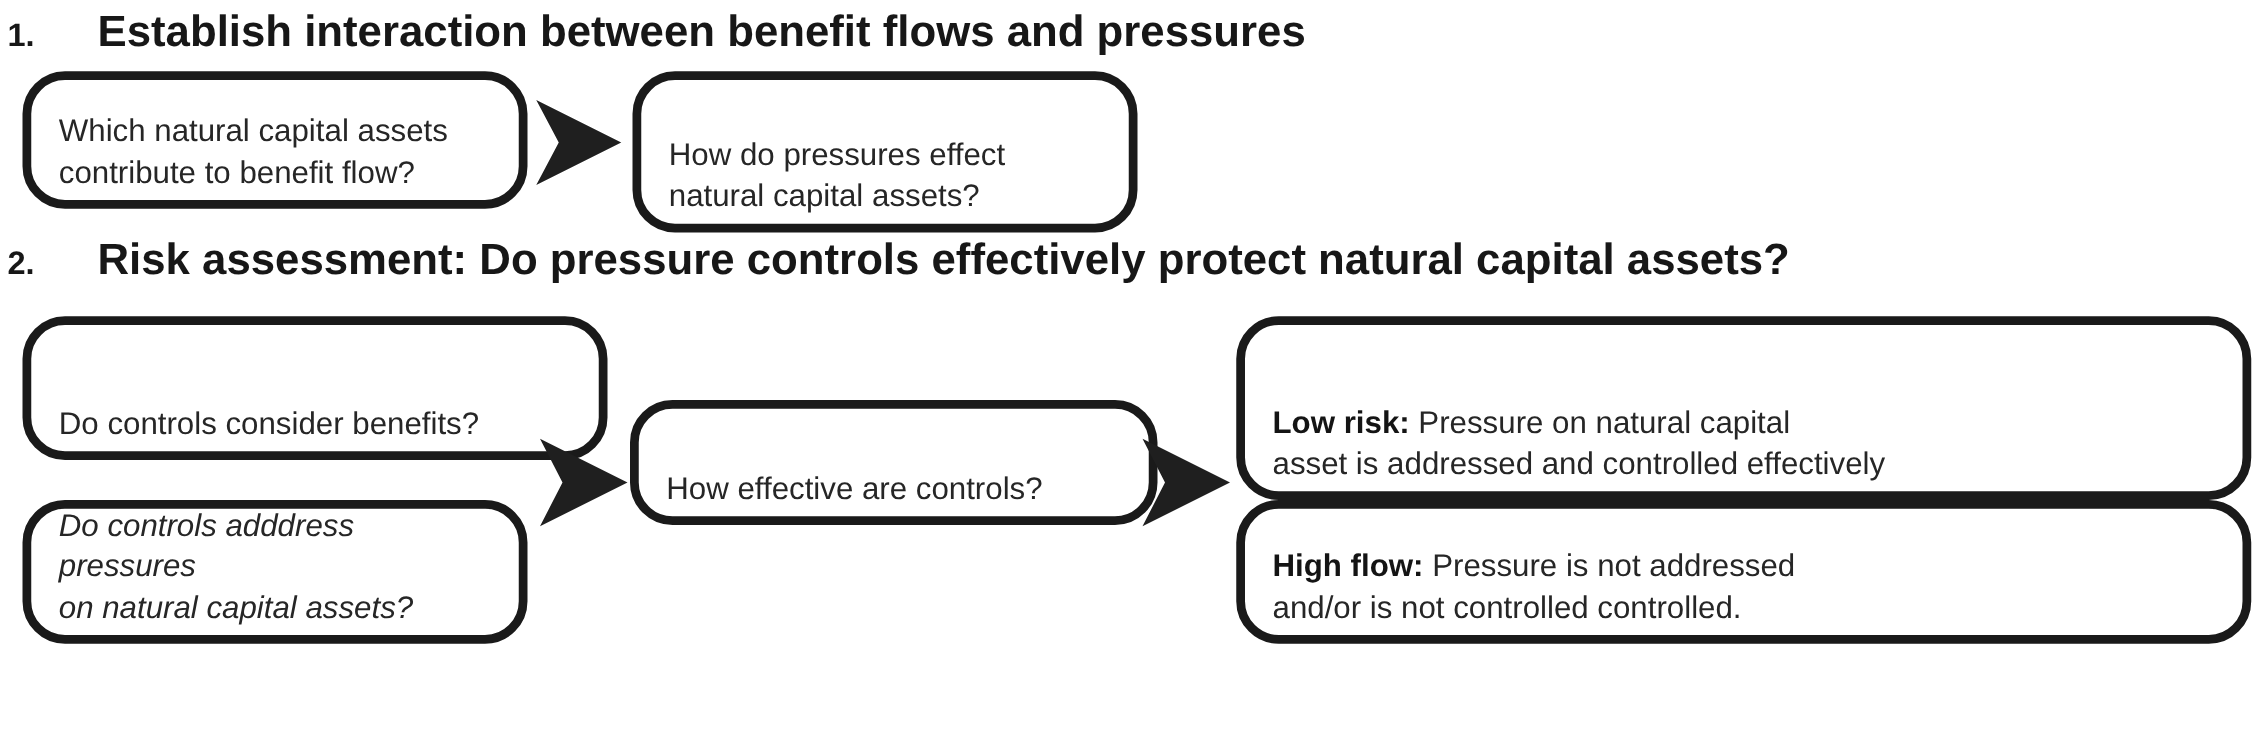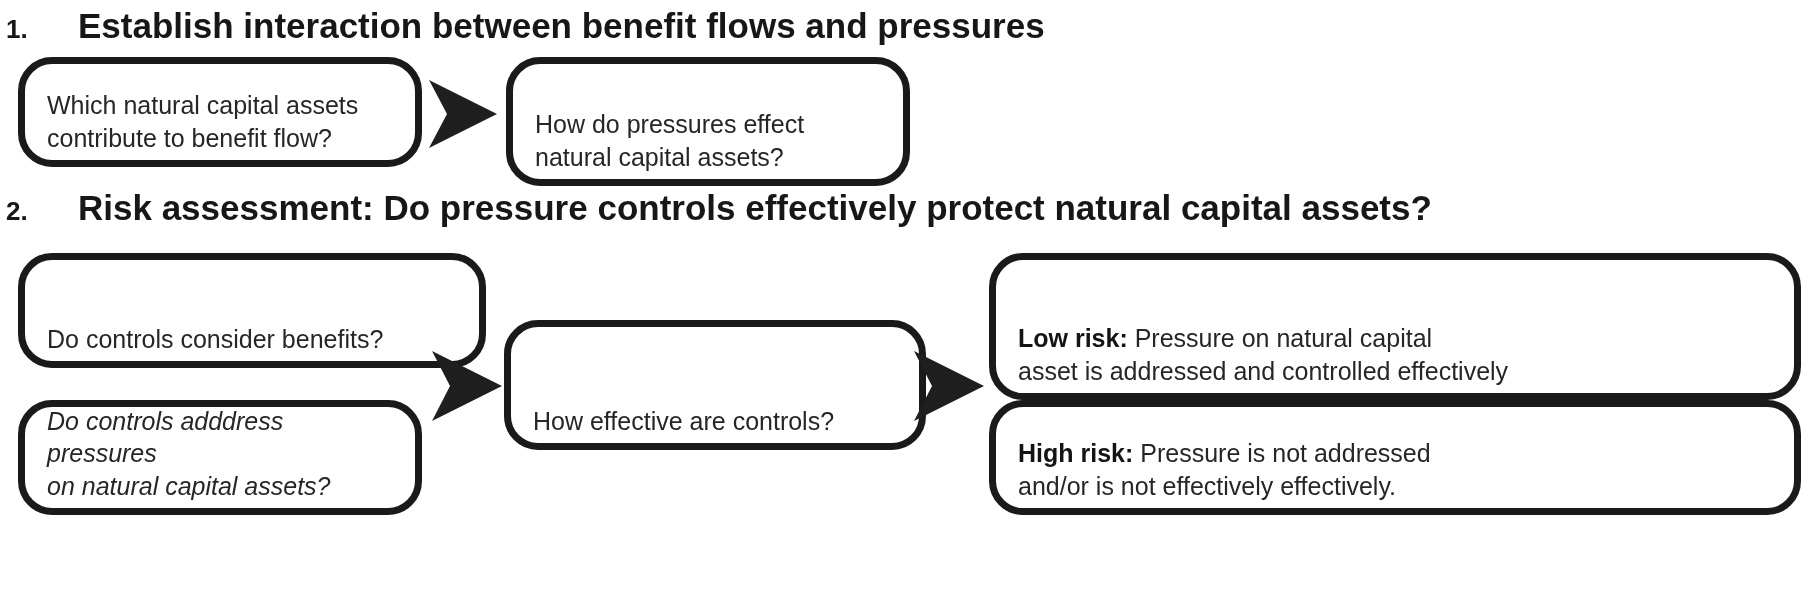--- a/index.html
+++ b/index.html
@@ -65,21 +65,21 @@
     color: #141414;
   }
 
   
   #node-assets     { left: 18px;  top: 57px;  width: 404px; height: 110px; }
   #node-pressures  { left: 506px; top: 57px;  width: 404px; height: 129px; }
 
   
   #node-benefits   { left: 18px;  top: 253px; width: 468px; height: 115px; }
   #node-address    { left: 18px;  top: 400px; width: 404px; height: 115px; font-style: italic; }
-  #node-effective  { left: 504px; top: 320px; width: 422px; height: 130px; }
+  #node-effective  { left: 504px; top: 320px; width: 422px; height: 100px; }
   #node-low-risk   { left: 989px; top: 253px; width: 812px; height: 147px; }
   #node-high-risk  { left: 989px; top: 400px; width: 812px; height: 115px; }
 
   
   .arrow {
     position: absolute;
     line-height: 0;
   }
   #arrow-1 { left: 425px; top: 76px;  width: 76px; height: 76px; }
   #arrow-2 { left: 428px; top: 347px; width: 78px; height: 78px; }
@@ -141,17 +141,17 @@
       <path d="M4 4 L74 39 L4 74 L22 39 Z" fill="#1f1f1f"></path>
     </svg>
   </div>
 
   <div class="node" id="node-low-risk">
     <span class="node-text"><b class="node-label">Low risk:</b><span> Pressure on natural capital
 asset is addressed and controlled effectively</span></span>
   </div>
 
   <div class="node" id="node-high-risk">
-    <span class="node-text"><b class="node-label">High risk:</b><span> Pressure is not addressed
-and/or is not effectively effectively.</span></span>
+    <span class="node-text"><b class="node-label">High flow:</b><span> Pressure is not addressed
+and/or is not controlled controlled.</span></span>
   </div>
 
 </div>
 
 </body></html>

